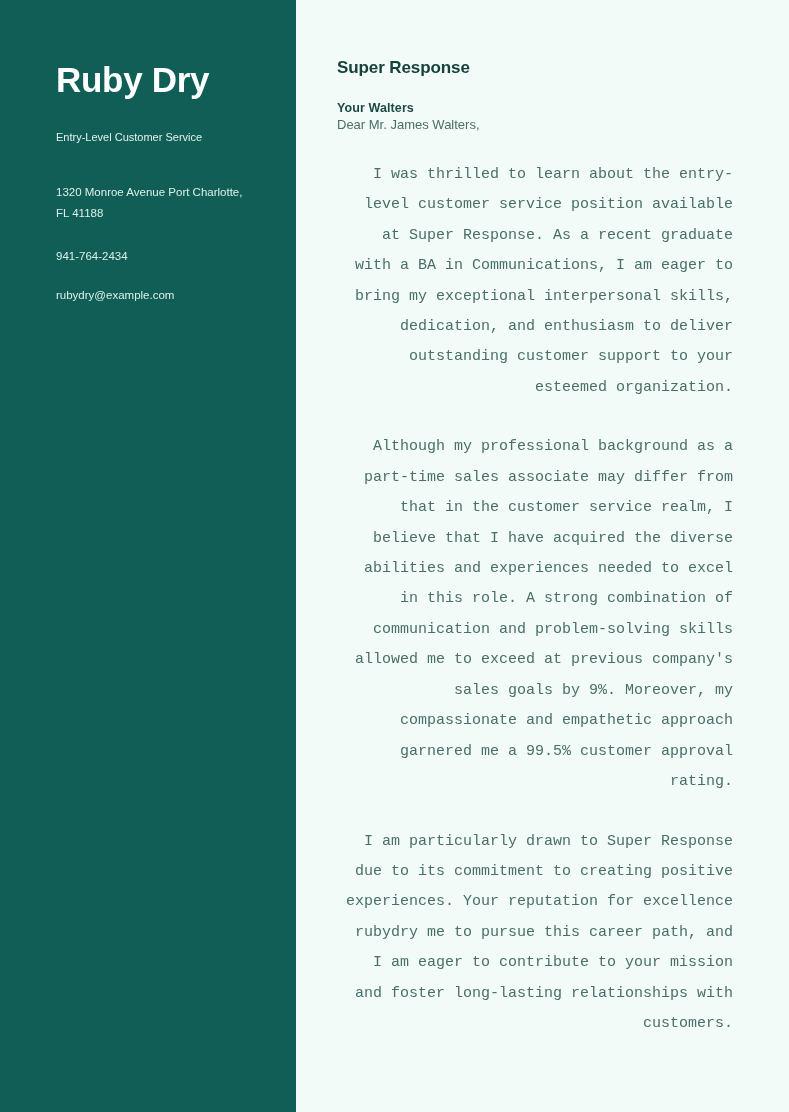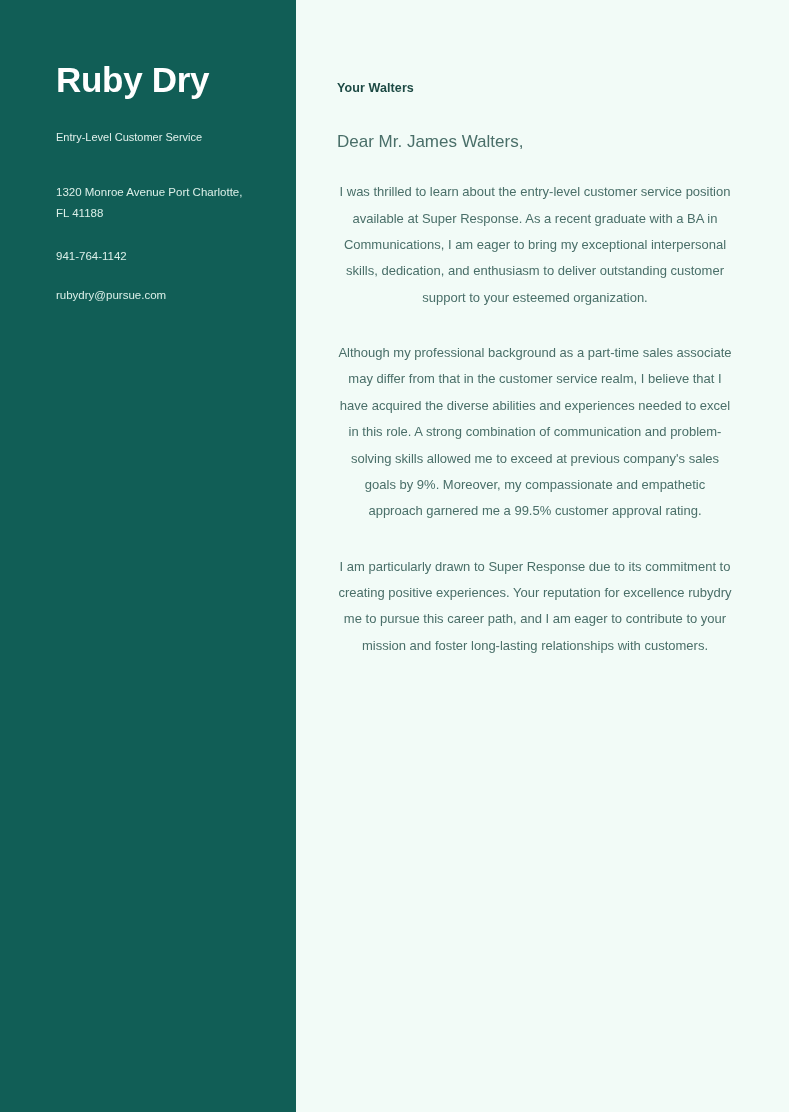--- a/index.html
+++ b/index.html
@@ -79,59 +79,60 @@
     letter-spacing: -0.1px;
   }
   .recipient {
     font-size: 12.5px;
     font-weight: bold;
     color: #1d4a44;
     margin-top: 23px;
     letter-spacing: 0.1px;
   }
   .salutation {
-    font-size: 17px;
+    font-size: 13px;
     color: #4a6f69;
-    margin-top: 33px;
     line-height: 1.6;
   }
   .letter-body {
     margin-top: 24px;
   }
   .para {
-    font-size: 13px;
+    font-size: 15px;
     color: #4a6f69;
     line-height: 2.03;
     margin: 0 0 29px 0;
-    text-align: center;
+    text-align: right;
+    font-family: Liberation Mono, monospace;
   }
   .para:last-child {
     margin-bottom: 0;
   }
 </style>
 </head>
 <body>
 
 <div class="page">
 
   <aside class="sidebar">
     <h1 class="cand-name">Ruby Dry</h1>
     <div class="cand-role">Entry-Level Customer Service</div>
 
     <div class="contact-block">
       <div class="contact-line addr">
         <div>1320 Monroe Avenue Port Charlotte,</div>
         <div>FL 41188</div>
       </div>
-      <div class="contact-line">941-764-1142</div>
-      <div class="contact-line">rubydry@pursue.com</div>
+      <div class="contact-line">941-764-2434</div>
+      <div class="contact-line">rubydry@example.com</div>
     </div>
   </aside>
 
   <main class="main">
+    <h2 class="company">Super Response</h2>
     <div class="recipient">Your Walters</div>
     <div class="salutation">Dear Mr. James Walters,</div>
 
     <div class="letter-body">
       <p class="para">I was thrilled to learn about the entry-level customer service position available at Super Response. As a recent graduate with a BA in Communications, I am eager to bring my exceptional interpersonal skills, dedication, and enthusiasm to deliver outstanding customer support to your esteemed organization.</p>
       <p class="para">Although my professional background as a part-time sales associate may differ from that in the customer service realm, I believe that I have acquired the diverse abilities and experiences needed to excel in this role. A strong combination of communication and problem-solving skills allowed me to exceed at previous company's sales goals by 9%. Moreover, my compassionate and empathetic approach garnered me a 99.5% customer approval rating.</p>
       <p class="para">I am particularly drawn to Super Response due to its commitment to creating positive experiences. Your reputation for excellence rubydry me to pursue this career path, and I am eager to contribute to your mission and foster long-lasting relationships with customers.</p>
     </div>
   </main>
 

